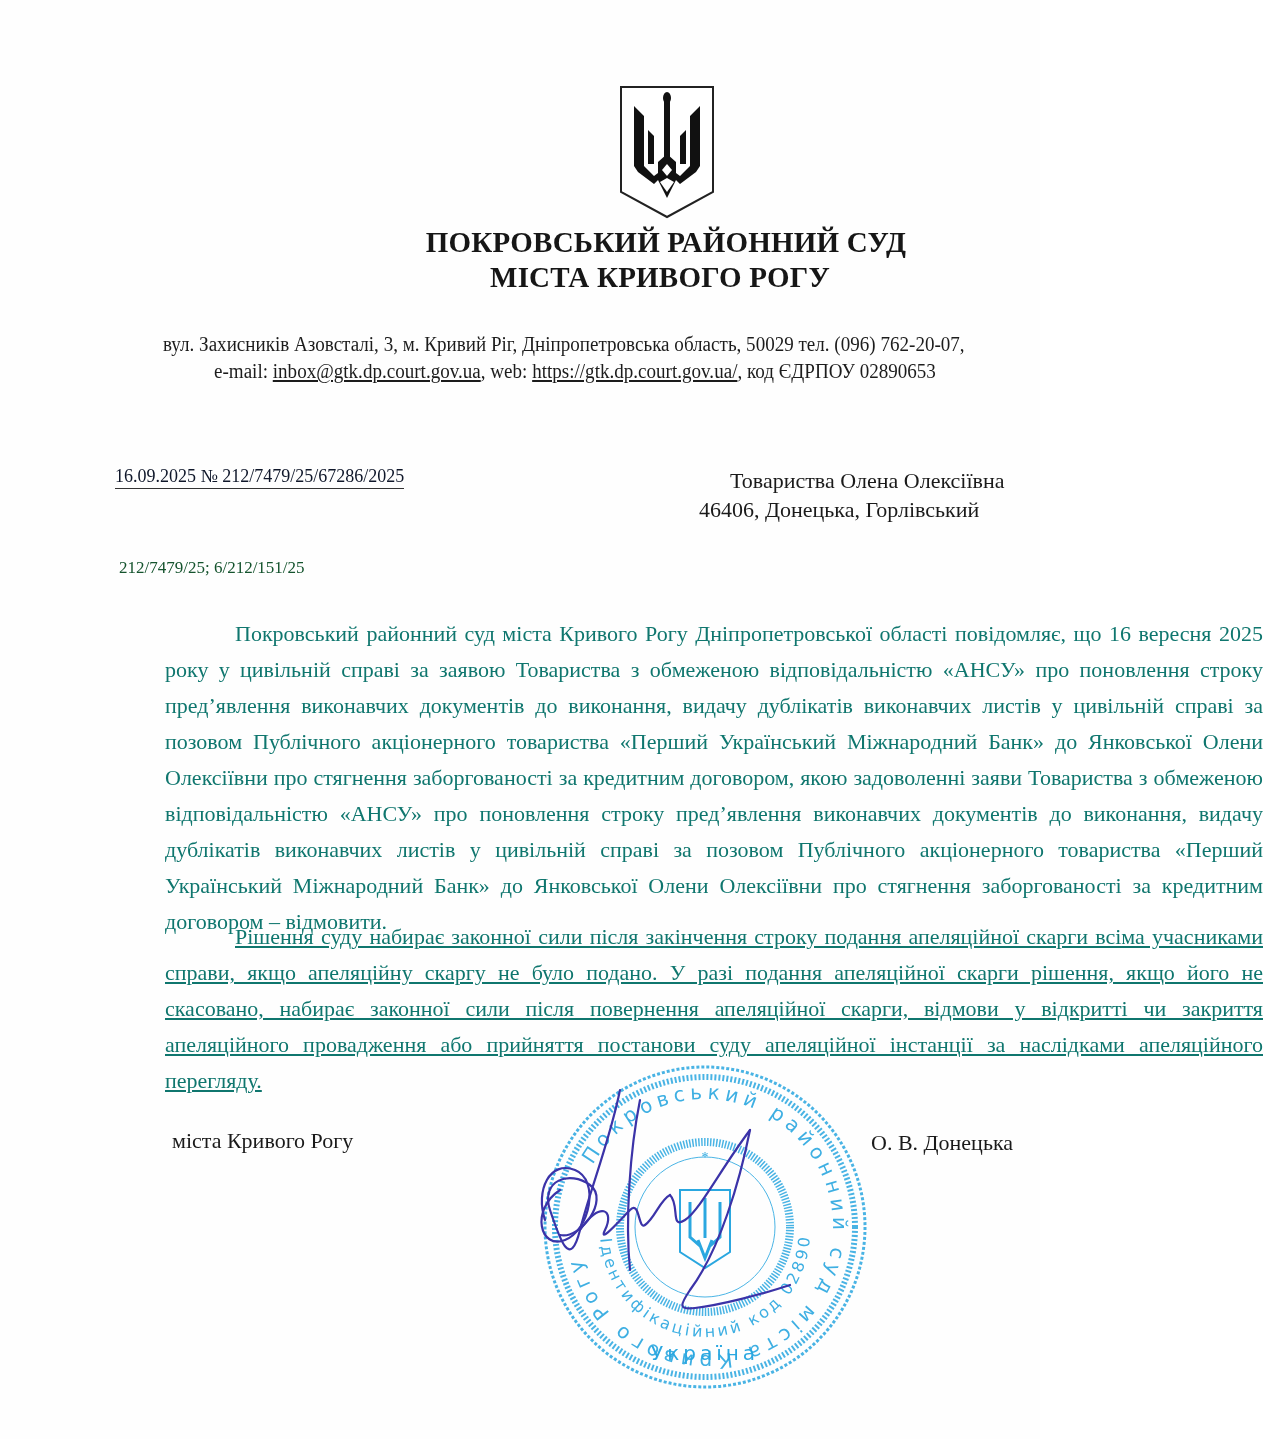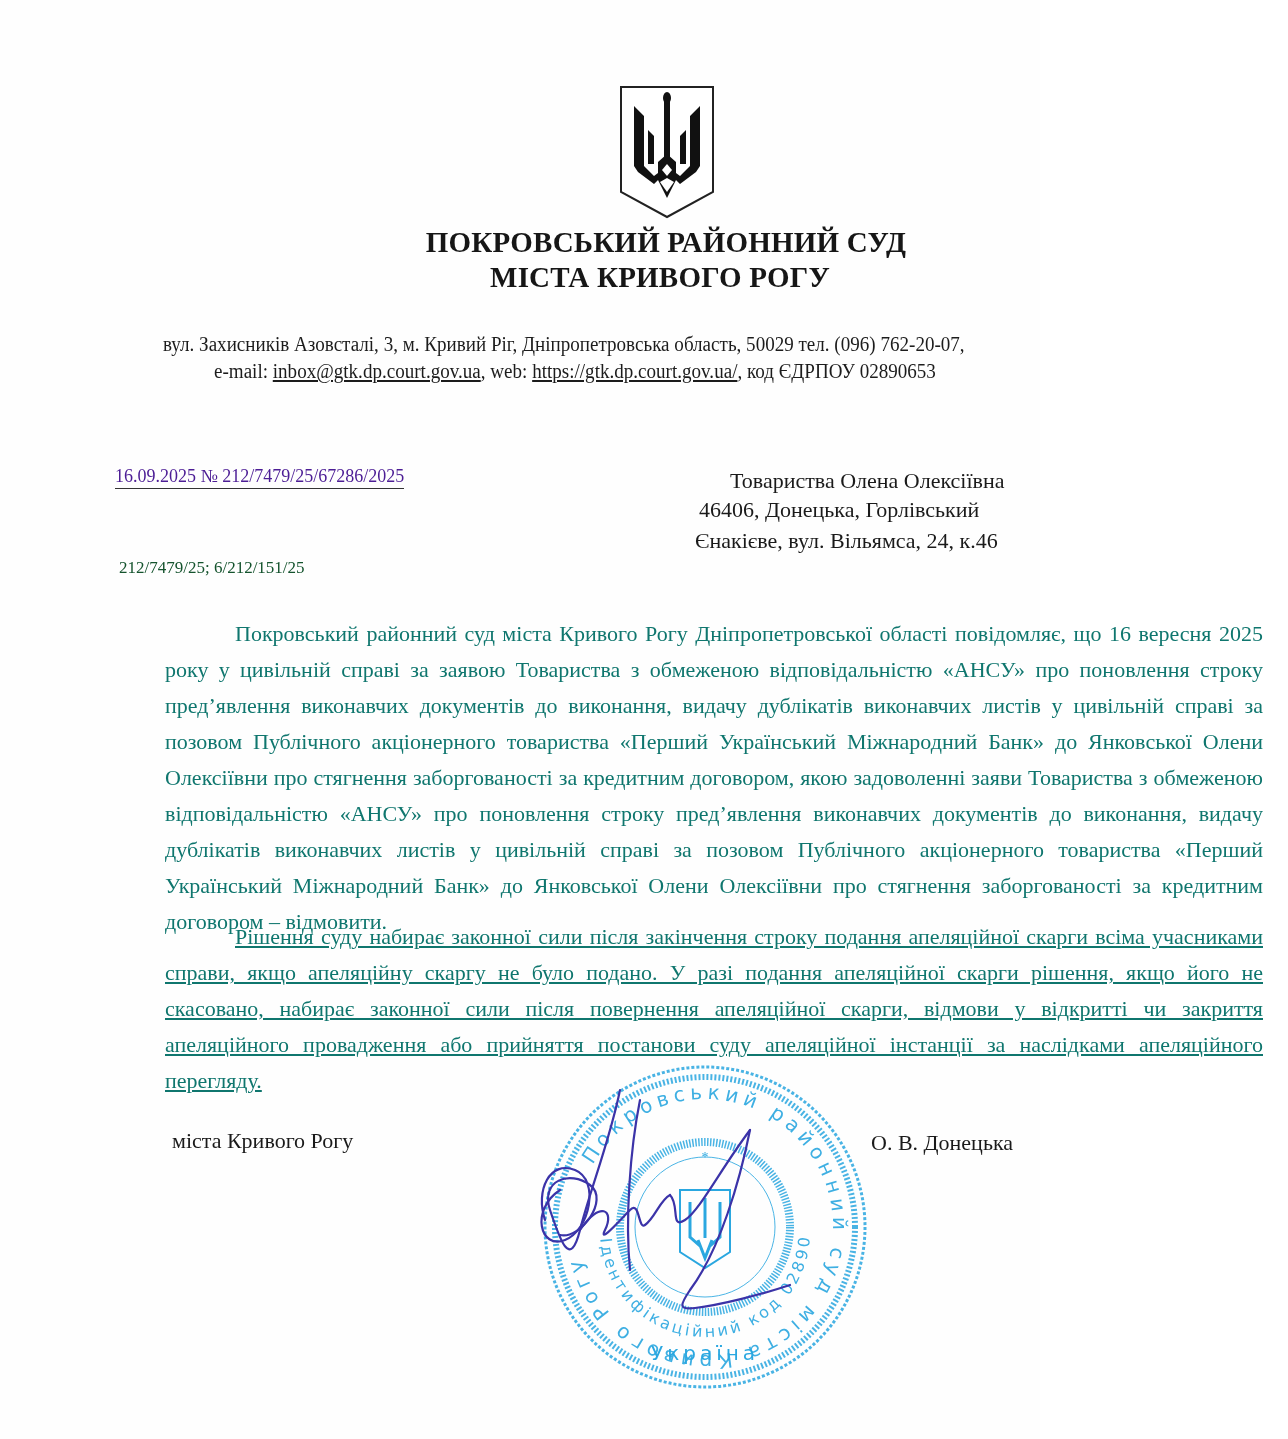--- a/index.html
+++ b/index.html
@@ -12,21 +12,21 @@
     font-family: "Liberation Serif", serif; font-weight: bold; font-size: 29px; letter-spacing: 0.2px; color: #161616; }
   .court-title.l1 { top: 226px; left: 22px; }
   .court-title.l2 { top: 261px; left: 16px; }
 
   .contact { position: absolute; font-family: "Liberation Serif", serif; font-size: 20.5px; color: #1c1c1c; white-space: nowrap; }
   .contact.l1 { left: 163px; top: 333px; transform: scaleX(0.93); transform-origin: left; }
   .contact.l2 { left: 214px; top: 360px; transform: scaleX(0.93); transform-origin: left; }
   .contact u { text-decoration: underline; }
 
   .ref-line { position: absolute; left: 115px; top: 466px; font-family: "Liberation Serif", serif; font-size: 18px;
-    color: #4c1d95; border-bottom: 1.5px solid #333; padding-bottom: 1px; white-space: nowrap; }
+    color: #0f172a; border-bottom: 1.5px solid #333; padding-bottom: 1px; white-space: nowrap; }
   .case-nums { position: absolute; left: 119px; top: 558px; font-family: "Liberation Serif", serif; font-size: 17px; color: #14532d; }
 
   .recipient { position: absolute; font-family: "Liberation Serif", serif; font-size: 22px; color: #1a1a1a; white-space: nowrap; }
   .recipient.l1 { left: 730px; top: 468px; }
   .recipient.l2 { left: 699px; top: 497px; }
   .recipient.l3 { left: 695px; top: 528px; }
 
   .body-text { position: absolute; left: 118px; width: 1098px; font-family: "Liberation Serif", serif; font-size: 22px;
     line-height: 36px; text-align: justify; color: #0f766e; margin-left: 47px; }
   .p1 { top: 616px; text-indent: 70px; }
@@ -66,21 +66,20 @@
   <div class="contact l1">вул. Захисників Азовсталі, 3, м. Кривий Ріг,  Дніпропетровська область, 50029 тел. (096) 762-20-07,</div>
   <div class="contact l2">
     <span>e-mail: </span><u>inbox@gtk.dp.court.gov.ua</u><span>,   web: </span><u>https://gtk.dp.court.gov.ua/</u><span>, код ЄДРПОУ 02890653</span>
   </div>
 
   <div class="ref-line">16.09.2025 №  212/7479/25/67286/2025</div>
   <div class="case-nums">212/7479/25; 6/212/151/25</div>
 
   <div class="recipient l1">Товариства Олена Олексіївна</div>
   <div class="recipient l2">46406,  Донецька,  Горлівський</div>
-  <div class="recipient l3">Єнакієве, вул. Вільямса, 24, к.46</div>
 
   <div class="body-text p1">Покровський районний суд міста Кривого Рогу Дніпропетровської області повідомляє, що 16 вересня 2025 року у цивільній справі за заявою Товариства з обмеженою відповідальністю «АНСУ» про поновлення строку пред’явлення виконавчих документів до виконання, видачу дублікатів виконавчих листів у цивільній справі за позовом Публічного акціонерного товариства «Перший Український Міжнародний Банк» до Янковської Олени Олексіївни про стягнення заборгованості за кредитним договором, якою задоволенні заяви Товариства з обмеженою відповідальністю «АНСУ» про поновлення строку пред’явлення виконавчих документів до виконання, видачу дублікатів виконавчих листів у цивільній справі за позовом Публічного акціонерного товариства «Перший Український Міжнародний Банк» до Янковської Олени Олексіївни про стягнення заборгованості за кредитним договором – відмовити.</div>
   <div class="body-text p2">Рішення суду набирає законної сили після закінчення строку подання апеляційної скарги всіма учасниками справи, якщо апеляційну скаргу не було подано. У разі подання апеляційної скарги рішення, якщо його не скасовано, набирає законної сили після повернення апеляційної скарги, відмови у відкритті чи закриття апеляційного провадження або прийняття постанови суду апеляційної інстанції за наслідками апеляційного перегляду.</div>
 
   <div class="sign l2">міста Кривого Рогу</div>
   <div class="sign name">О.  В.  Донецька</div>
 
   <svg class="stamp" viewBox="0 0 330 330">
     <defs>
       <path id="outerArc" d="M165 165 m-128 0 a128 128 0 1 1 256 0 a128 128 0 1 1 -256 0"></path>

